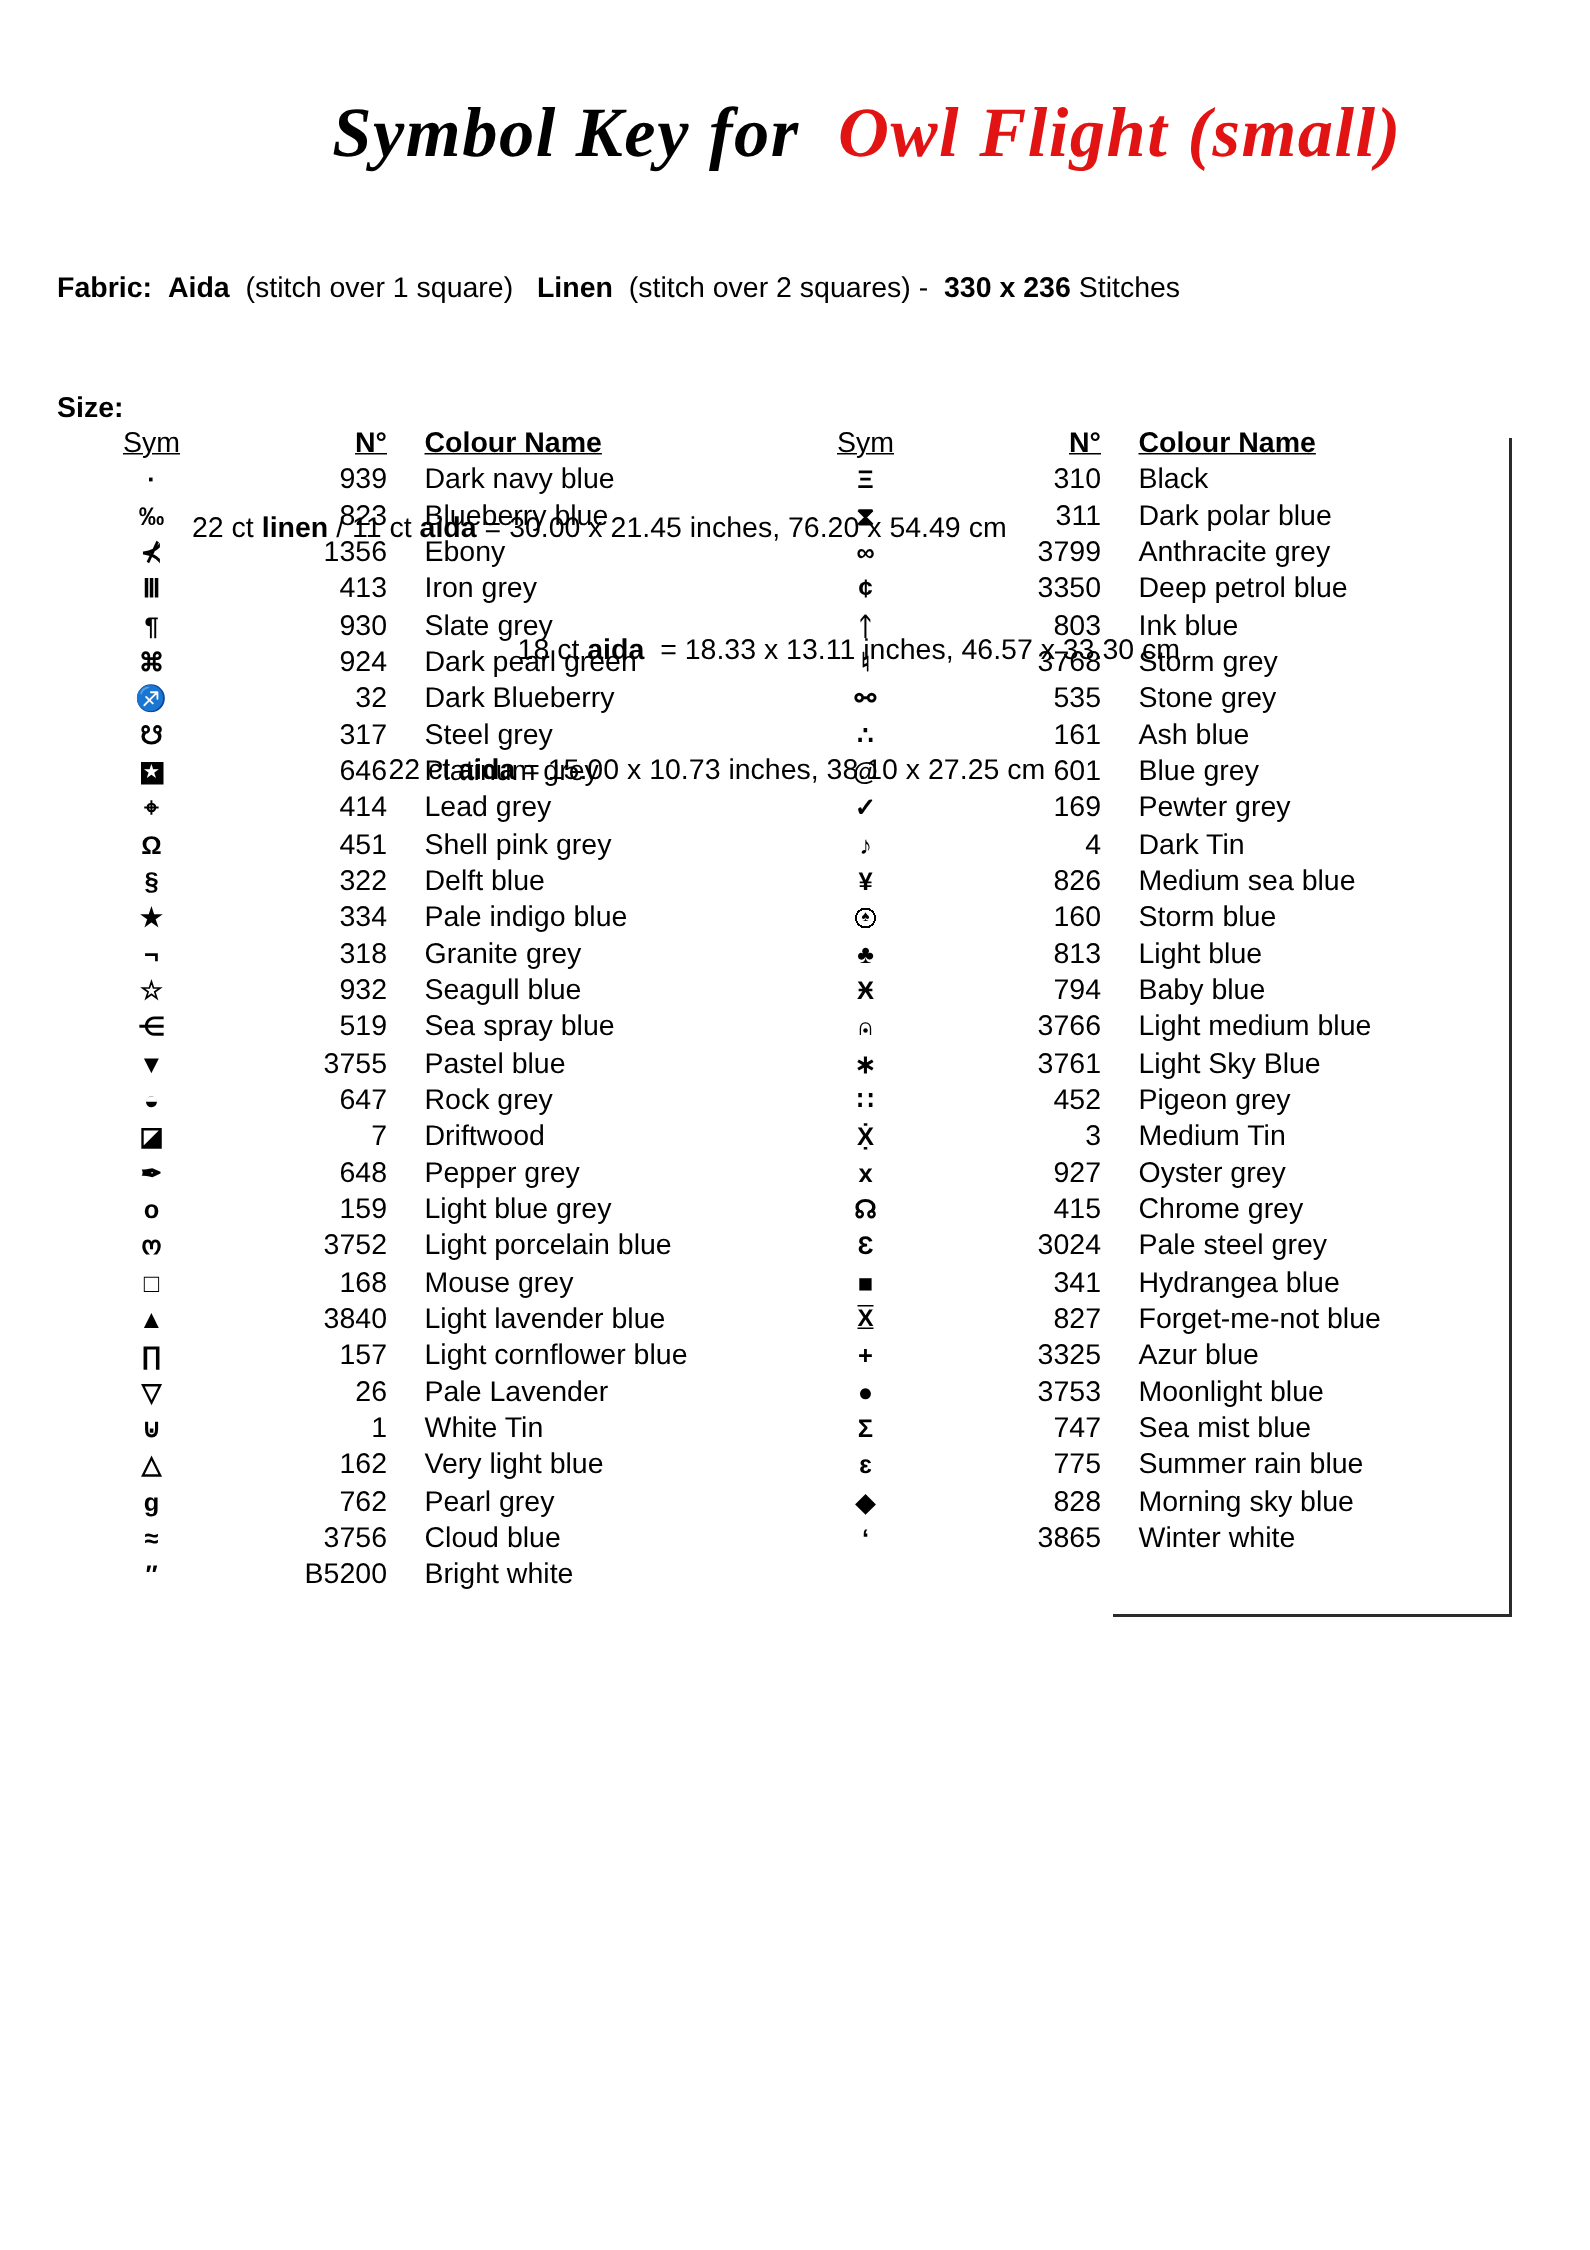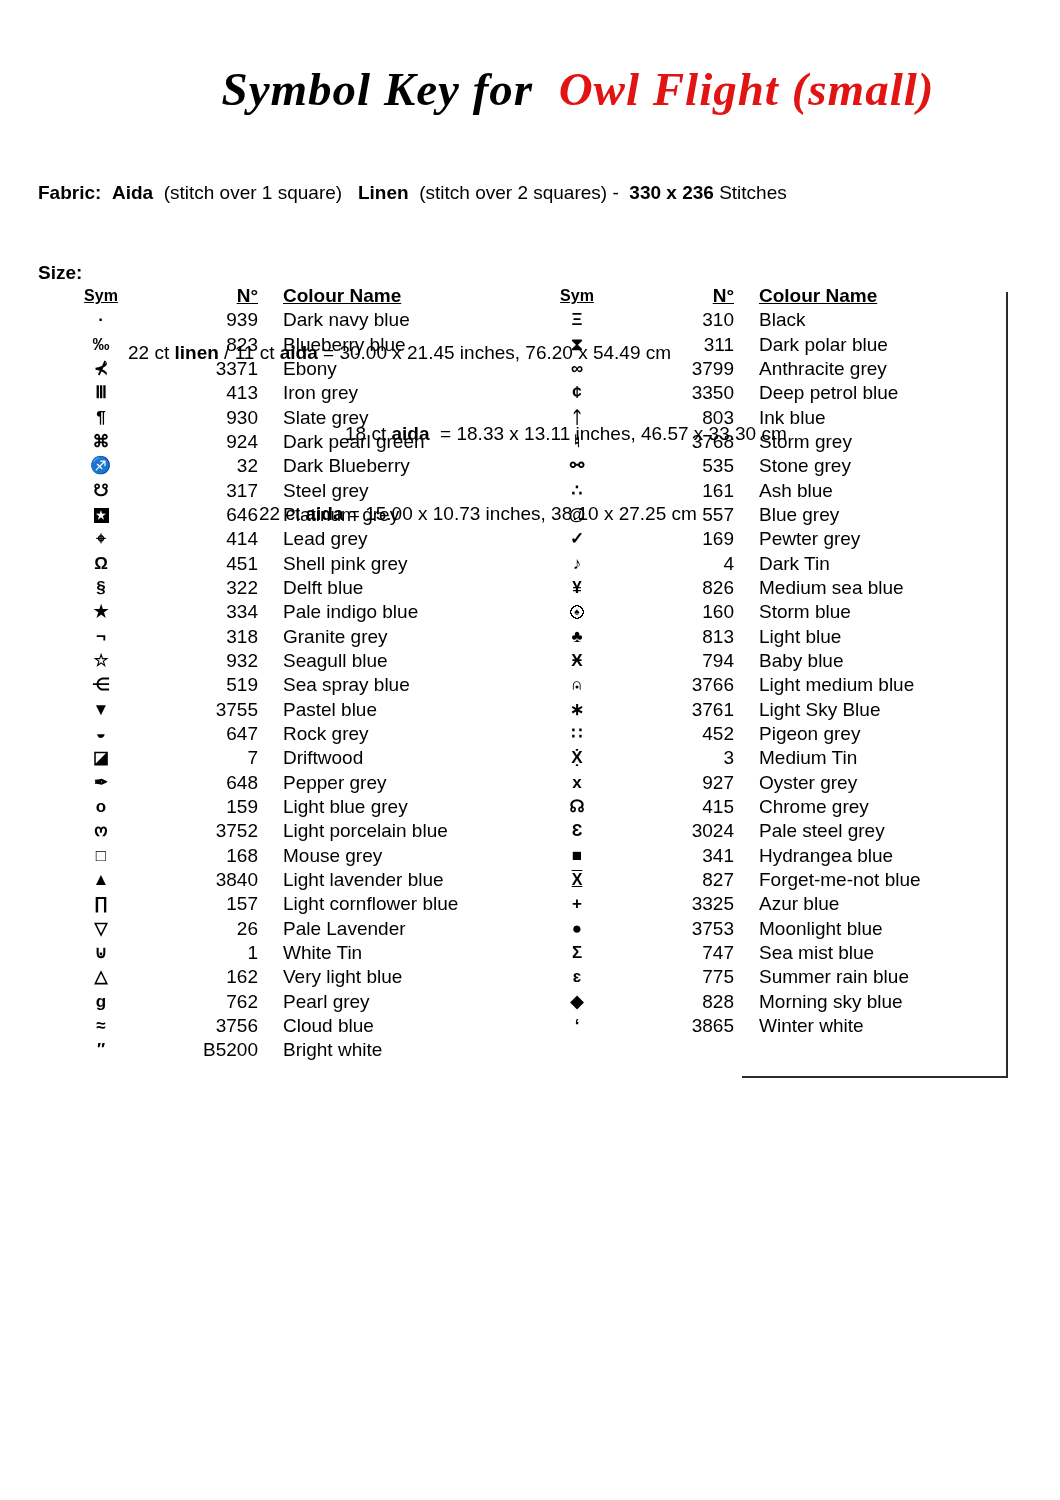--- a/index.html
+++ b/index.html
@@ -25,21 +25,21 @@
   .sl2{padding-left:222px;text-align:right;}
   .sl3{padding-left:221px;}
   
   .ttable{position:absolute;top:284px;font-size:19px;}
   #table-0{left:78px;}
   #table-1{left:554px;}
   .trow{display:flex;height:24.33px;line-height:24.33px;}
   .thead{font-weight:bold;}
   .thead .hcell{text-decoration:underline;}
   .sym{width:46px;text-align:center;font-weight:600;font-size:17px;position:relative;display:inline-block;}
-  .thead .sym{font-size:16px;font-weight:bold;}
+  .thead .sym{font-size:19px;font-weight:normal;}
   .num{width:134px;text-align:right;}
   .name{margin-left:25px;width:272px;text-align:left;white-space:nowrap;}
   
   .sym.inverse{
     background:linear-gradient(#000,#000) center/15px 15px no-repeat;
     color:#fff;font-size:11px;
   }
   .sym.circled{
     background:radial-gradient(circle, rgba(0,0,0,0) 0 5.6px, #000 5.6px 6.9px, rgba(0,0,0,0) 6.9px) center/18px 18px no-repeat;
     font-size:10px;
@@ -79,21 +79,21 @@
       <span class="num">939</span>
       <span class="name">Dark navy blue</span>
     </div>
     <div class="trow">
       <span class="sym">‰</span>
       <span class="num">823</span>
       <span class="name">Blueberry blue</span>
     </div>
     <div class="trow">
       <span class="sym">⊀</span>
-      <span class="num">3371</span>
+      <span class="num">1356</span>
       <span class="name">Ebony</span>
     </div>
     <div class="trow">
       <span class="sym">Ⅲ</span>
       <span class="num">413</span>
       <span class="name">Iron grey</span>
     </div>
     <div class="trow">
       <span class="sym">¶</span>
       <span class="num">930</span>
@@ -271,21 +271,21 @@
       <span class="num">535</span>
       <span class="name">Stone grey</span>
     </div>
     <div class="trow">
       <span class="sym">∴</span>
       <span class="num">161</span>
       <span class="name">Ash blue</span>
     </div>
     <div class="trow">
       <span class="sym">@</span>
-      <span class="num">557</span>
+      <span class="num">601</span>
       <span class="name">Blue grey</span>
     </div>
     <div class="trow">
       <span class="sym">✓</span>
       <span class="num">169</span>
       <span class="name">Pewter grey</span>
     </div>
     <div class="trow">
       <span class="sym">♪</span>
       <span class="num">4</span>

